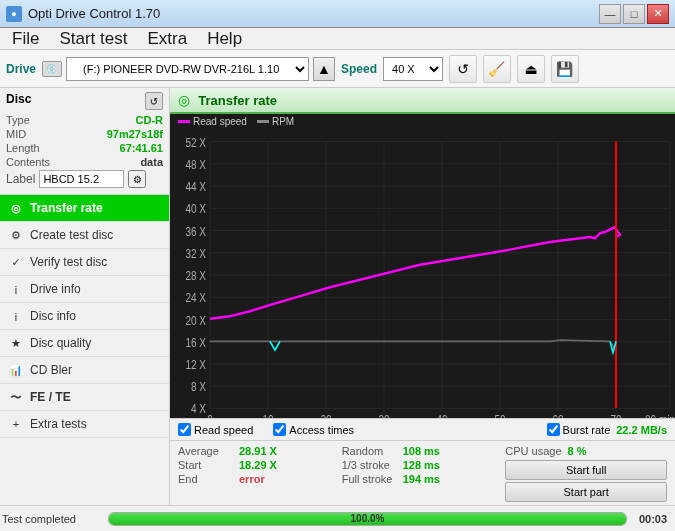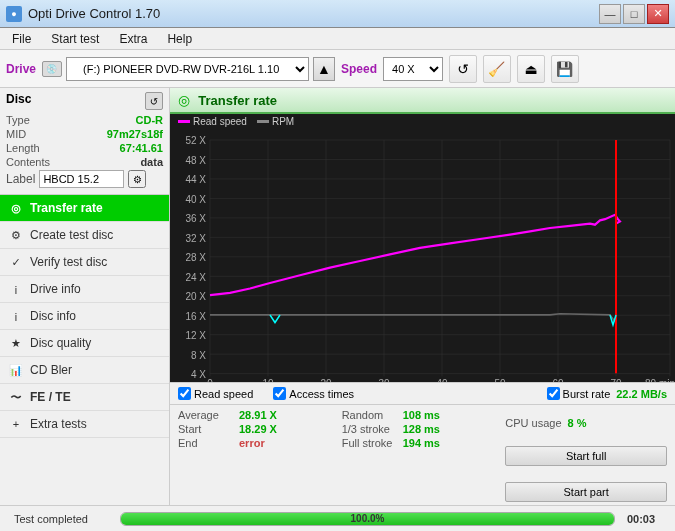--- a/index.html
+++ b/index.html
@@ -28,36 +28,36 @@
       height: 22px;
       display: flex;
       align-items: center;
       padding: 0 4px;
       border-bottom: 1px solid #ccc;
       gap: 4px;
     }
     .menu-item {
       padding: 2px 8px;
       cursor: pointer;
-      font-size: 12px;
+      font-size: 17px;
       color: #1a1a1a;
       border-radius: 2px;
     }
 
     
     .toolbar {
       background: #f5f5f5;
       height: 38px;
       display: flex;
       align-items: center;
       padding: 0 6px;
       gap: 6px;
       border-bottom: 1px solid #ccc;
     }
-    .toolbar-label { font-size: 12px; color: #a21caf; font-weight: bold; }
+    .toolbar-label { font-size: 12px; color: #0f766e; font-weight: bold; }
     .toolbar-select-container { display: flex; align-items: center; gap: 4px; }
     .drive-icon { width: 20px; height: 16px; background: #ddd; border: 1px solid #999; border-radius: 2px; display: flex; align-items: center; justify-content: center; font-size: 9px; }
     .toolbar-select {
       height: 24px;
       border: 1px solid #999;
       background: white;
       font-size: 11px;
       padding: 0 12px;
       min-width: 200px;
     }
@@ -213,21 +213,21 @@
       white-space: nowrap;
     }
 
     
     .statusbar {
       height: 26px;
       background: #f0f0f0;
       border-top: 1px solid #ccc;
       display: flex;
       align-items: center;
-      padding: 0 14px;
+      padding: 0 2px;
       gap: 6px;
     }
     .status-text { font-size: 11px; color: #333; min-width: 100px; }
     .progress-container { flex: 1; height: 14px; background: white; border: 1px solid #aaa; border-radius: 6px; overflow: hidden; position: relative; }
     .progress-bar { height: 100%; background: linear-gradient(to bottom, #50e050, #20c020); }
     .progress-text { position: absolute; top: 0; left: 0; right: 0; bottom: 0; display: flex; align-items: center; justify-content: center; font-size: 10px; color: #333; font-weight: bold; }
     .status-time { font-size: 11px; color: #333; font-weight: bold; min-width: 40px; text-align: center; }
 
     
     svg.chart { width: 100%; height: 100%; }
@@ -479,21 +479,21 @@
         <div class="stat-row">
           <span class="stat-label">1/3 stroke</span>
           <span class="stat-value">128 ms</span>
         </div>
         <div class="stat-row">
           <span class="stat-label">Full stroke</span>
           <span class="stat-value">194 ms</span>
         </div>
       </div>
 
-      <div style="display:flex;flex-direction:column;gap:16px;margin-top:8px;">
+      <div style="display:flex;flex-direction:column;gap:2px;">
         <div class="stat-row">
           <span class="stat-label">CPU usage</span>
           <span class="stat-value">8 %</span>
         </div>
         <button class="action-btn">Start full</button>
         <button class="action-btn">Start part</button>
       </div>
     </div>
   </div>
 </div>

